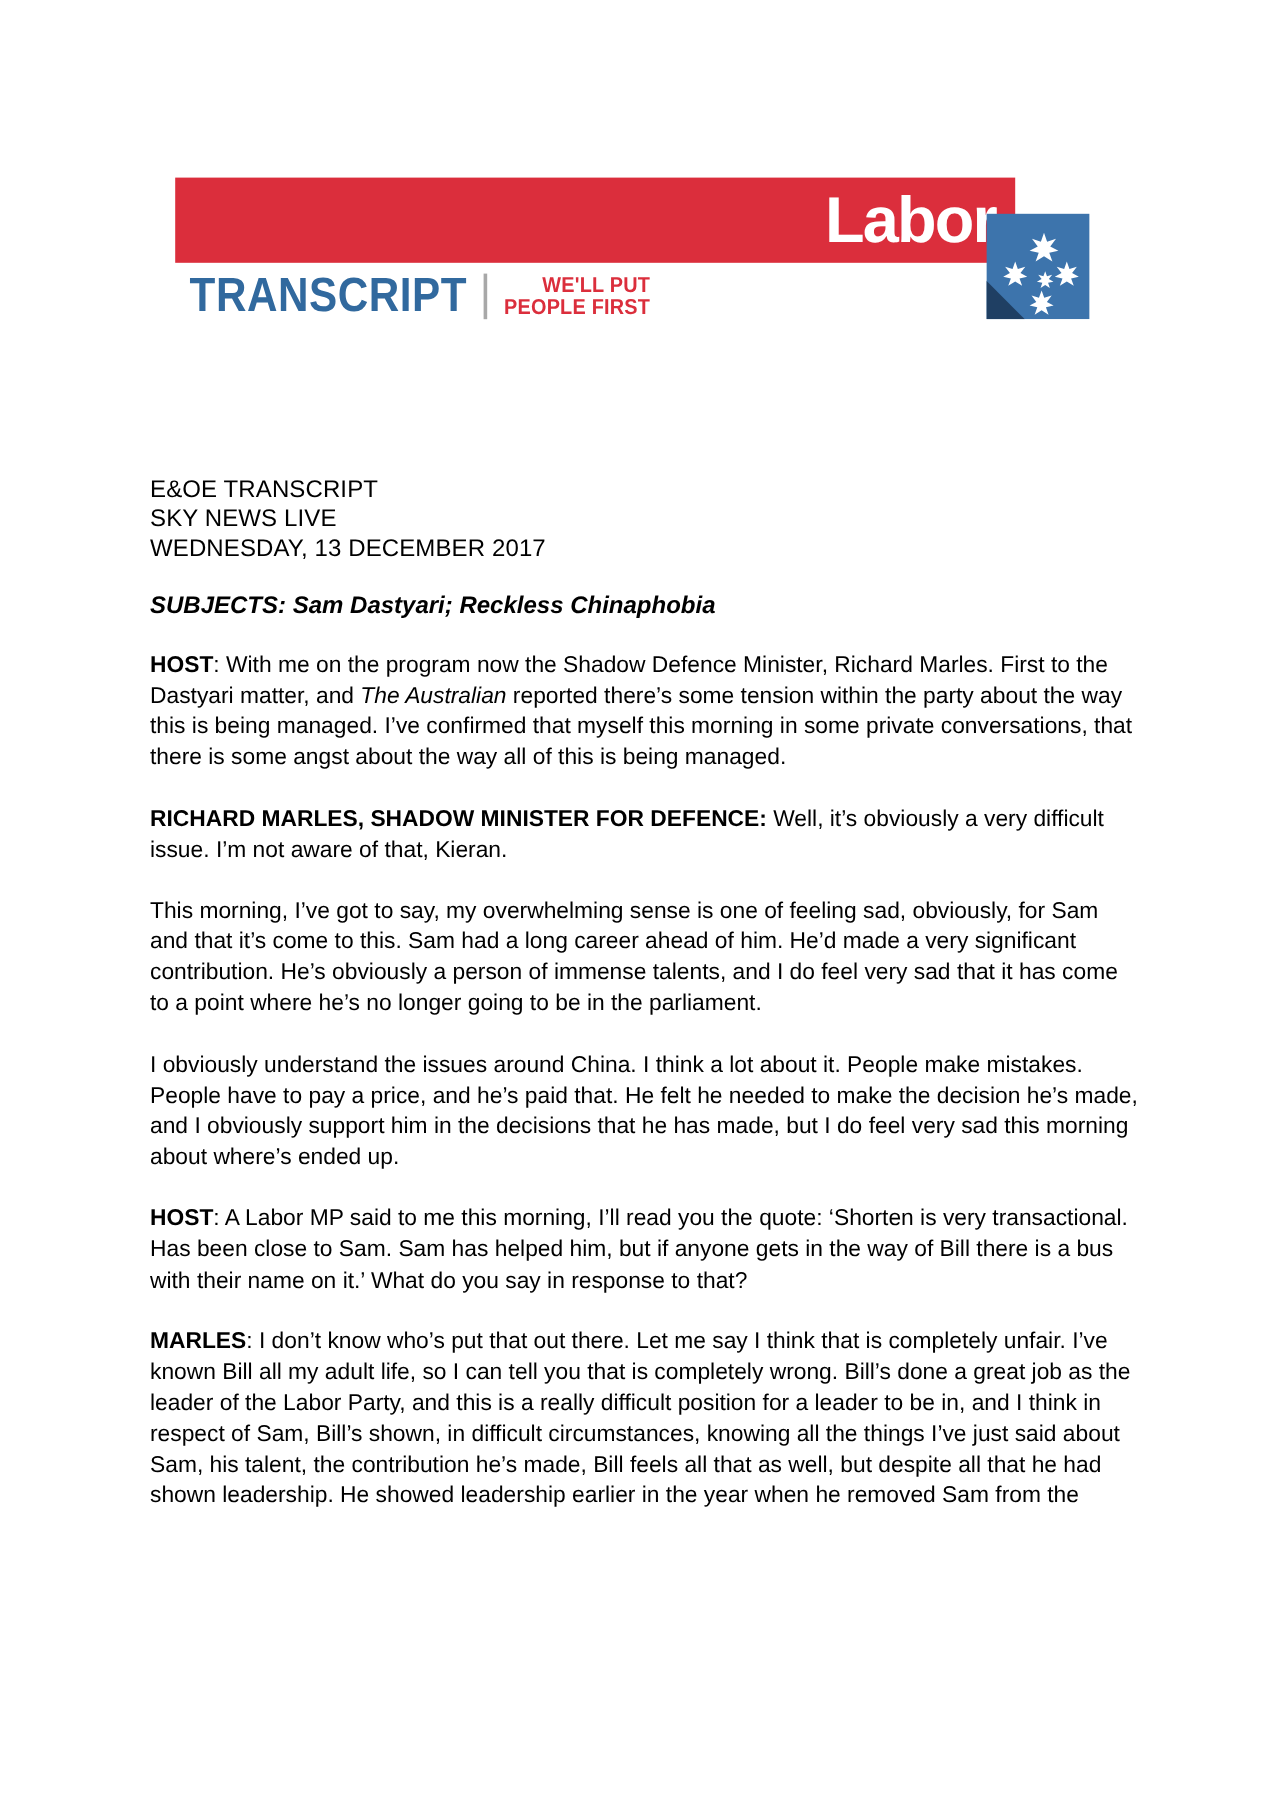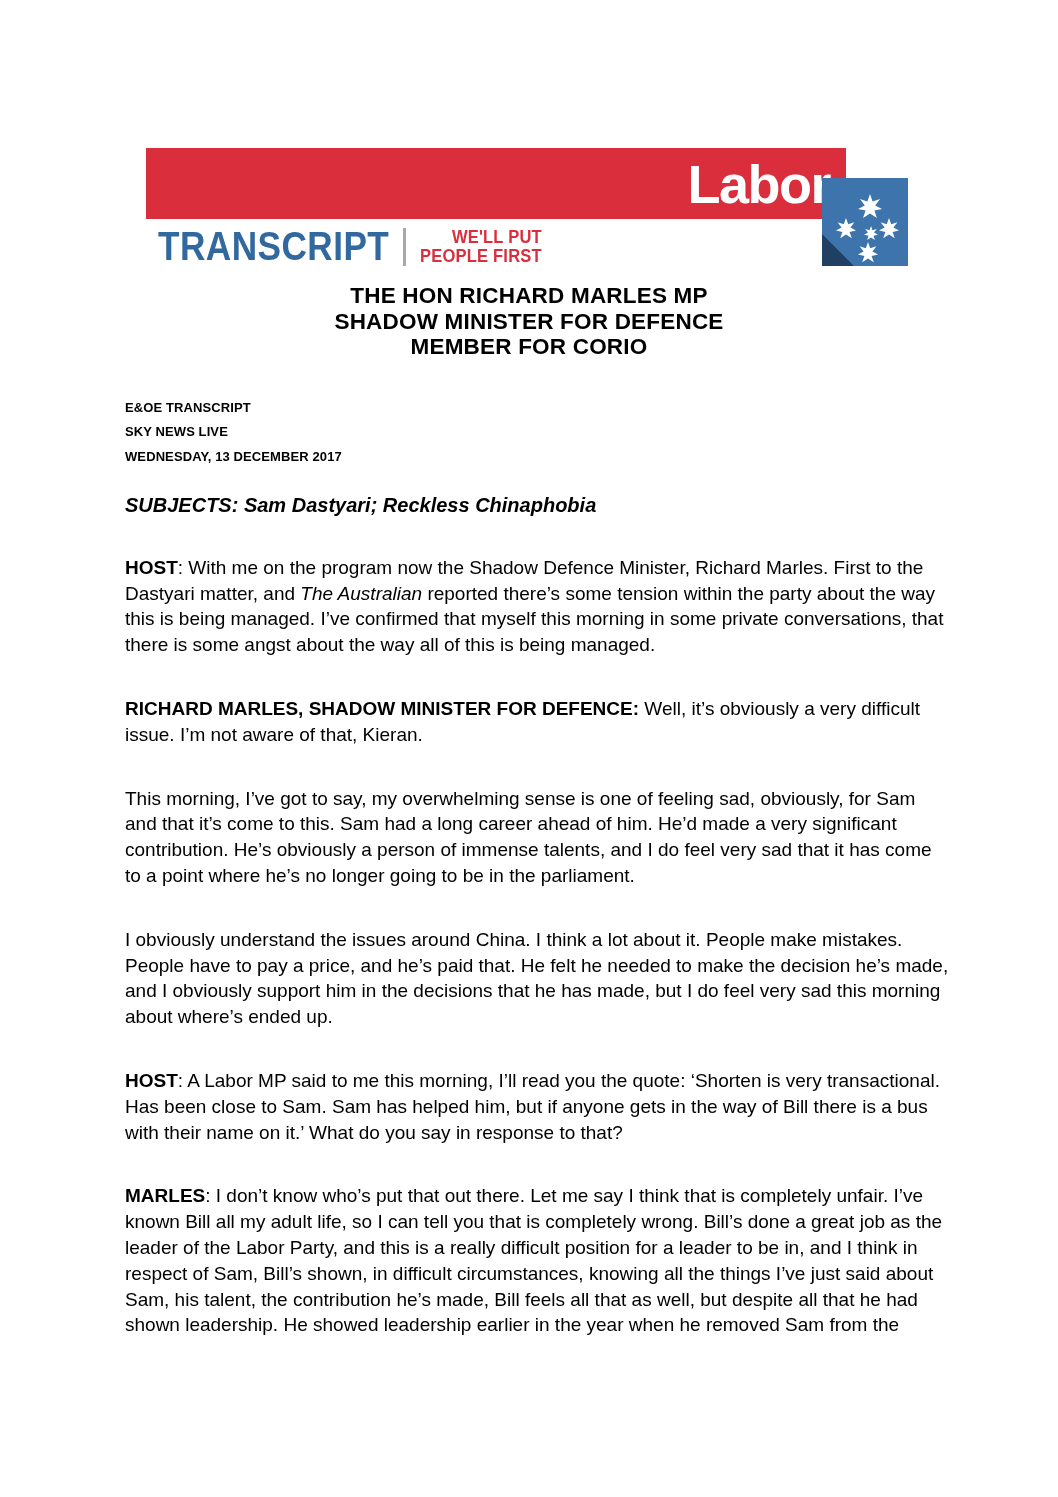--- a/index.html
+++ b/index.html
@@ -120,39 +120,39 @@
   }
 
   .doc-body {
     position: absolute;
     left: 125px;
     top: 396px;
     width: 824px;
   }
 
   .meta-block {
-    font-weight: bold;
-    font-size: 13px;
+    font-weight: normal;
+    font-size: 20px;
     line-height: 24.3px;
     letter-spacing: 0.1px;
   }
   .meta-block .italic {
     font-style: italic;
   }
 
   .subjects {
     margin-top: 25px;
     font-weight: bold;
     font-style: italic;
     font-size: 20px;
     line-height: 23px;
   }
 
   .para {
-    margin-top: 38px;
+    margin-top: 25px;
     font-size: 19px;
     line-height: 25.8px;
     text-align: left;
   }
 
   .para b { font-weight: bold; }
   .para i { font-style: italic; }
 
   .spk { font-weight: bold; }
 </style>
@@ -185,25 +185,20 @@
     <div class="logo-bottom-row">
       <div class="logo-transcript">TRANSCRIPT</div>
       <div class="logo-divider"></div>
       <div class="logo-tagline">
         <div>WE'LL PUT</div>
         <div>PEOPLE FIRST</div>
       </div>
     </div>
   </div>
 
-  <div class="doc-title">
-    <div>THE HON RICHARD MARLES MP</div>
-    <div>SHADOW MINISTER FOR DEFENCE</div>
-    <div>MEMBER FOR CORIO</div>
-  </div>
 
   <div class="doc-body">
 
     <div class="meta-block">
       <div>E&amp;OE TRANSCRIPT</div>
       <div>SKY NEWS LIVE</div>
       <div>WEDNESDAY, 13 DECEMBER 2017</div>
     </div>
 
     <div class="subjects">SUBJECTS: Sam Dastyari; Reckless Chinaphobia</div>

